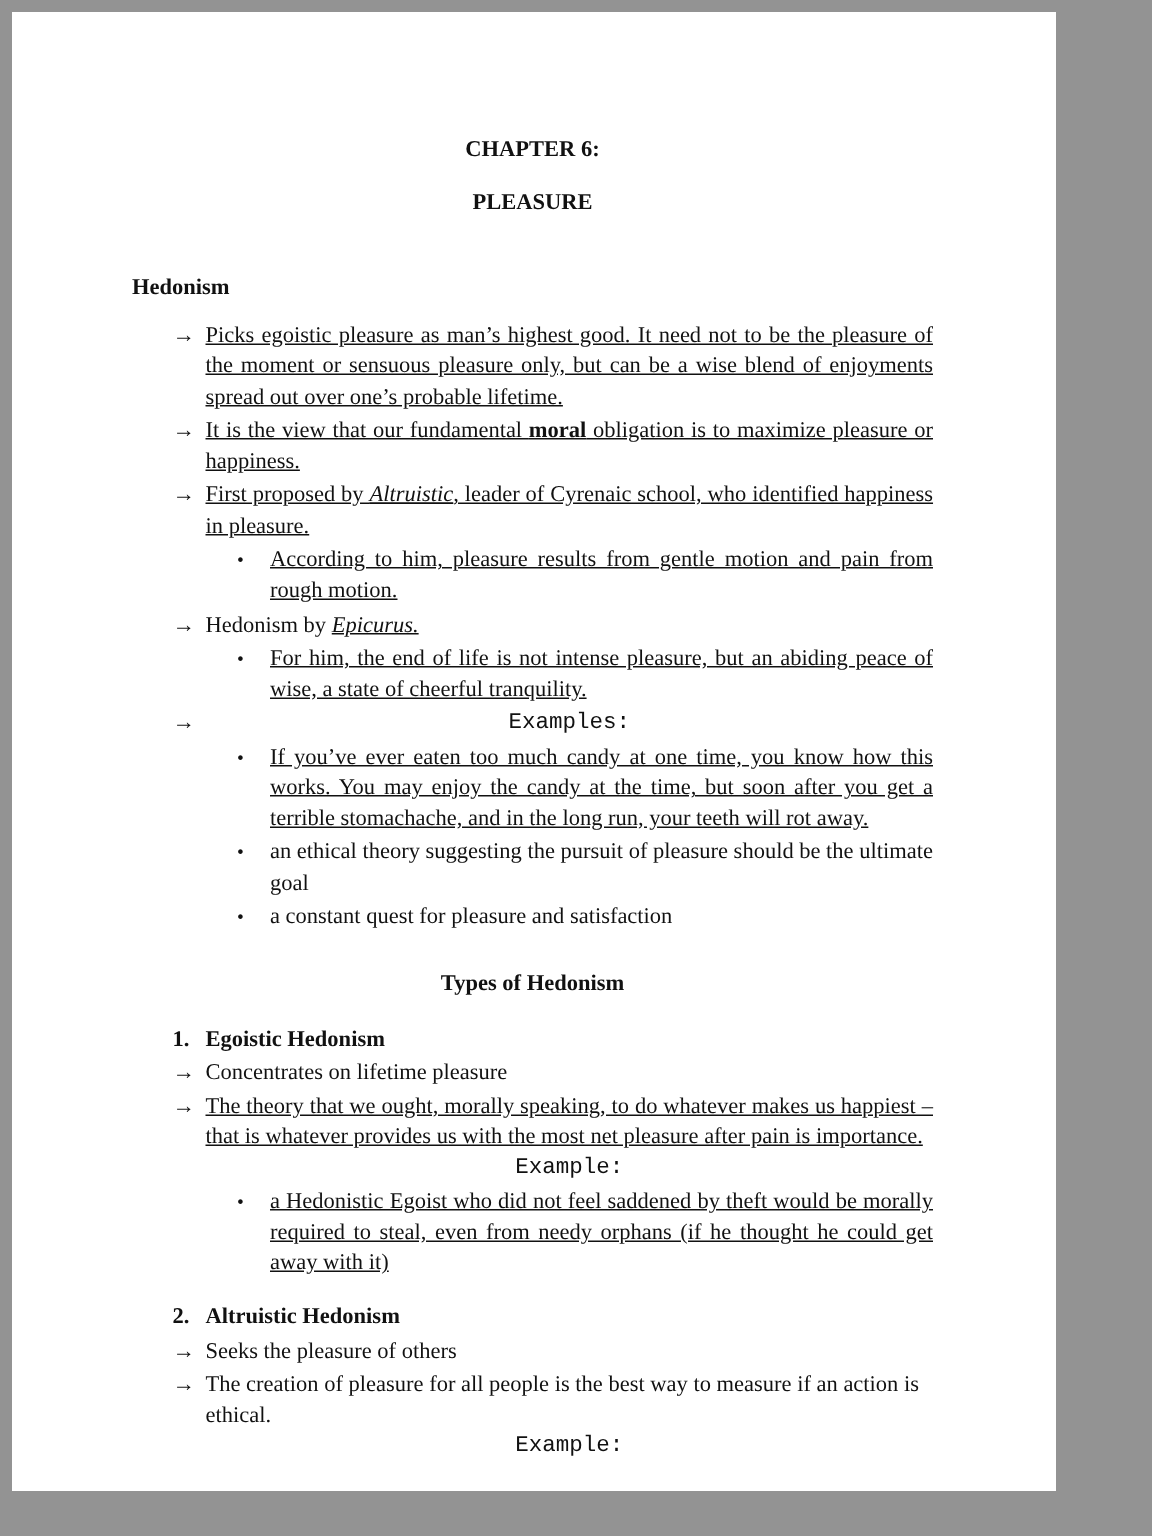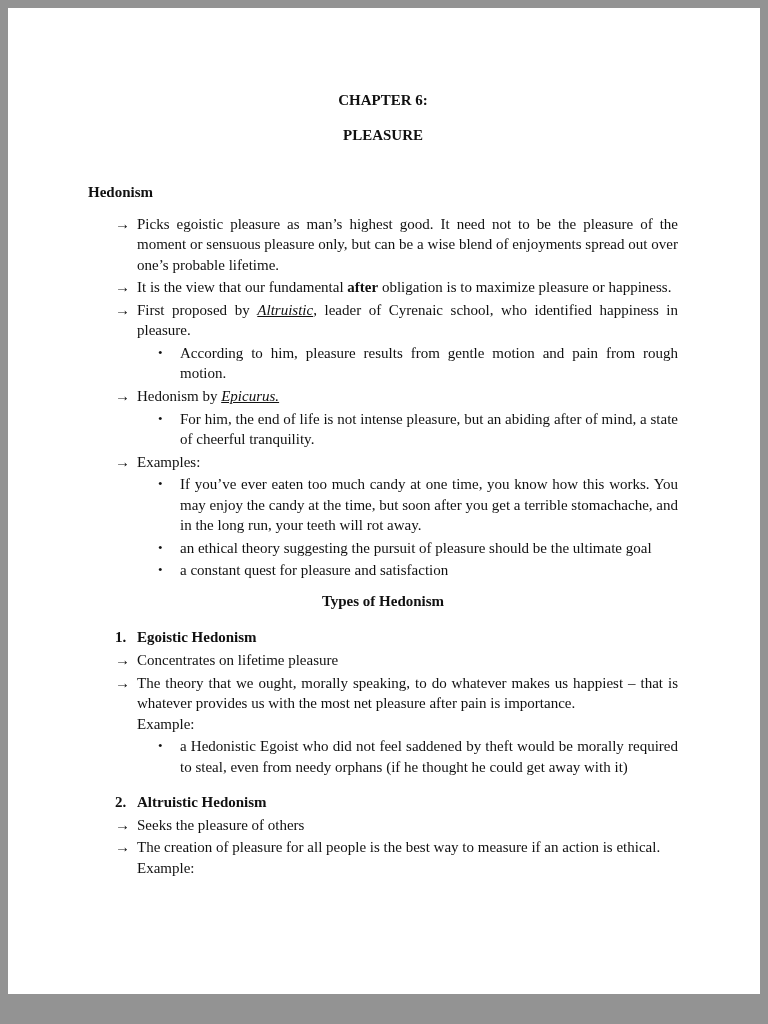--- a/index.html
+++ b/index.html
@@ -4,81 +4,81 @@
 <style>
   * { margin: 0; padding: 0; box-sizing: border-box; }
   html, body { width: 768px; height: 1024px; overflow: hidden; }
   body {
     background: #939393;
     font-family: "Liberation Serif", serif;
   }
   .page {
     position: absolute;
     top: 8px; left: 8px;
-    width: 752px; height: 986px;
+    width: 696px; height: 986px;
     background: #ffffff;
     padding: 82px 82px 0 80px;
     font-size: 15px;
     line-height: 1.37;
     color: #111111;
   }
   .title-line { text-align: center; font-weight: bold; }
   .chapter { margin-bottom: 14px; }
   .section-heading { font-weight: bold; margin-top: 37px; margin-bottom: 11px; }
-  .types-heading { text-align: center; font-weight: bold; margin-top: 10px; margin-bottom: 16px; }
+  .types-heading { text-align: center; font-weight: bold; margin-top: 24px; margin-bottom: 16px; }
   .arrow-item, .bullet-item, .num-item { display: flex; margin-top: 2px; }
   .arrow-item { margin-left: 27px; }
   .bullet-item { margin-left: 70px; }
   .num-item { margin-left: 27px; margin-top: 15px; font-weight: bold; }
   .marker { flex: 0 0 22px; }
   .bullet-item .marker { font-size: 13px; padding-top: 1px; }
   .text { flex: 1; }
-  .justify { text-align: justify; }
+  .justify { text-align: justify; text-decoration: underline; }
   .bold { font-weight: bold; }
   .iu { font-style: italic; text-decoration: underline; }
-  .sub-label { text-align: left; }
+  .sub-label { text-align: center; font-family: Liberation Mono, monospace; }
 </style>
 </head>
 <body>
 
 <div class="page">
 
   <div class="title-line chapter">CHAPTER 6:</div>
   <div class="title-line">PLEASURE</div>
 
   <div class="section-heading">Hedonism</div>
 
   <div class="arrow-item">
     <span class="marker">→</span>
     <div class="text justify">Picks egoistic pleasure as man’s highest good. It need not to be the pleasure of the moment or sensuous pleasure only, but can be a wise blend of enjoyments spread out over one’s probable lifetime.</div>
   </div>
 
   <div class="arrow-item">
     <span class="marker">→</span>
-    <div class="text justify"><span>It is the view that our fundamental </span><span class="bold">after</span><span> obligation is to maximize pleasure or happiness.</span></div>
+    <div class="text justify"><span>It is the view that our fundamental </span><span class="bold">moral</span><span> obligation is to maximize pleasure or happiness.</span></div>
   </div>
 
   <div class="arrow-item">
     <span class="marker">→</span>
     <div class="text justify"><span>First proposed by </span><span class="iu">Altruistic</span><span>, leader of Cyrenaic school, who identified happiness in pleasure.</span></div>
   </div>
 
   <div class="bullet-item">
     <span class="marker">•</span>
     <div class="text justify">According to him, pleasure results from gentle motion and pain from rough motion.</div>
   </div>
 
   <div class="arrow-item">
     <span class="marker">→</span>
     <div class="text"><span>Hedonism by </span><span class="iu">Epicurus.</span></div>
   </div>
 
   <div class="bullet-item">
     <span class="marker">•</span>
-    <div class="text justify">For him, the end of life is not intense pleasure, but an abiding after of mind, a state of cheerful tranquility.</div>
+    <div class="text justify">For him, the end of life is not intense pleasure, but an abiding peace of wise, a state of cheerful tranquility.</div>
   </div>
 
   <div class="arrow-item">
     <span class="marker">→</span>
     <div class="text">
       <div class="sub-label">Examples:</div>
     </div>
   </div>
 
   <div class="bullet-item">

